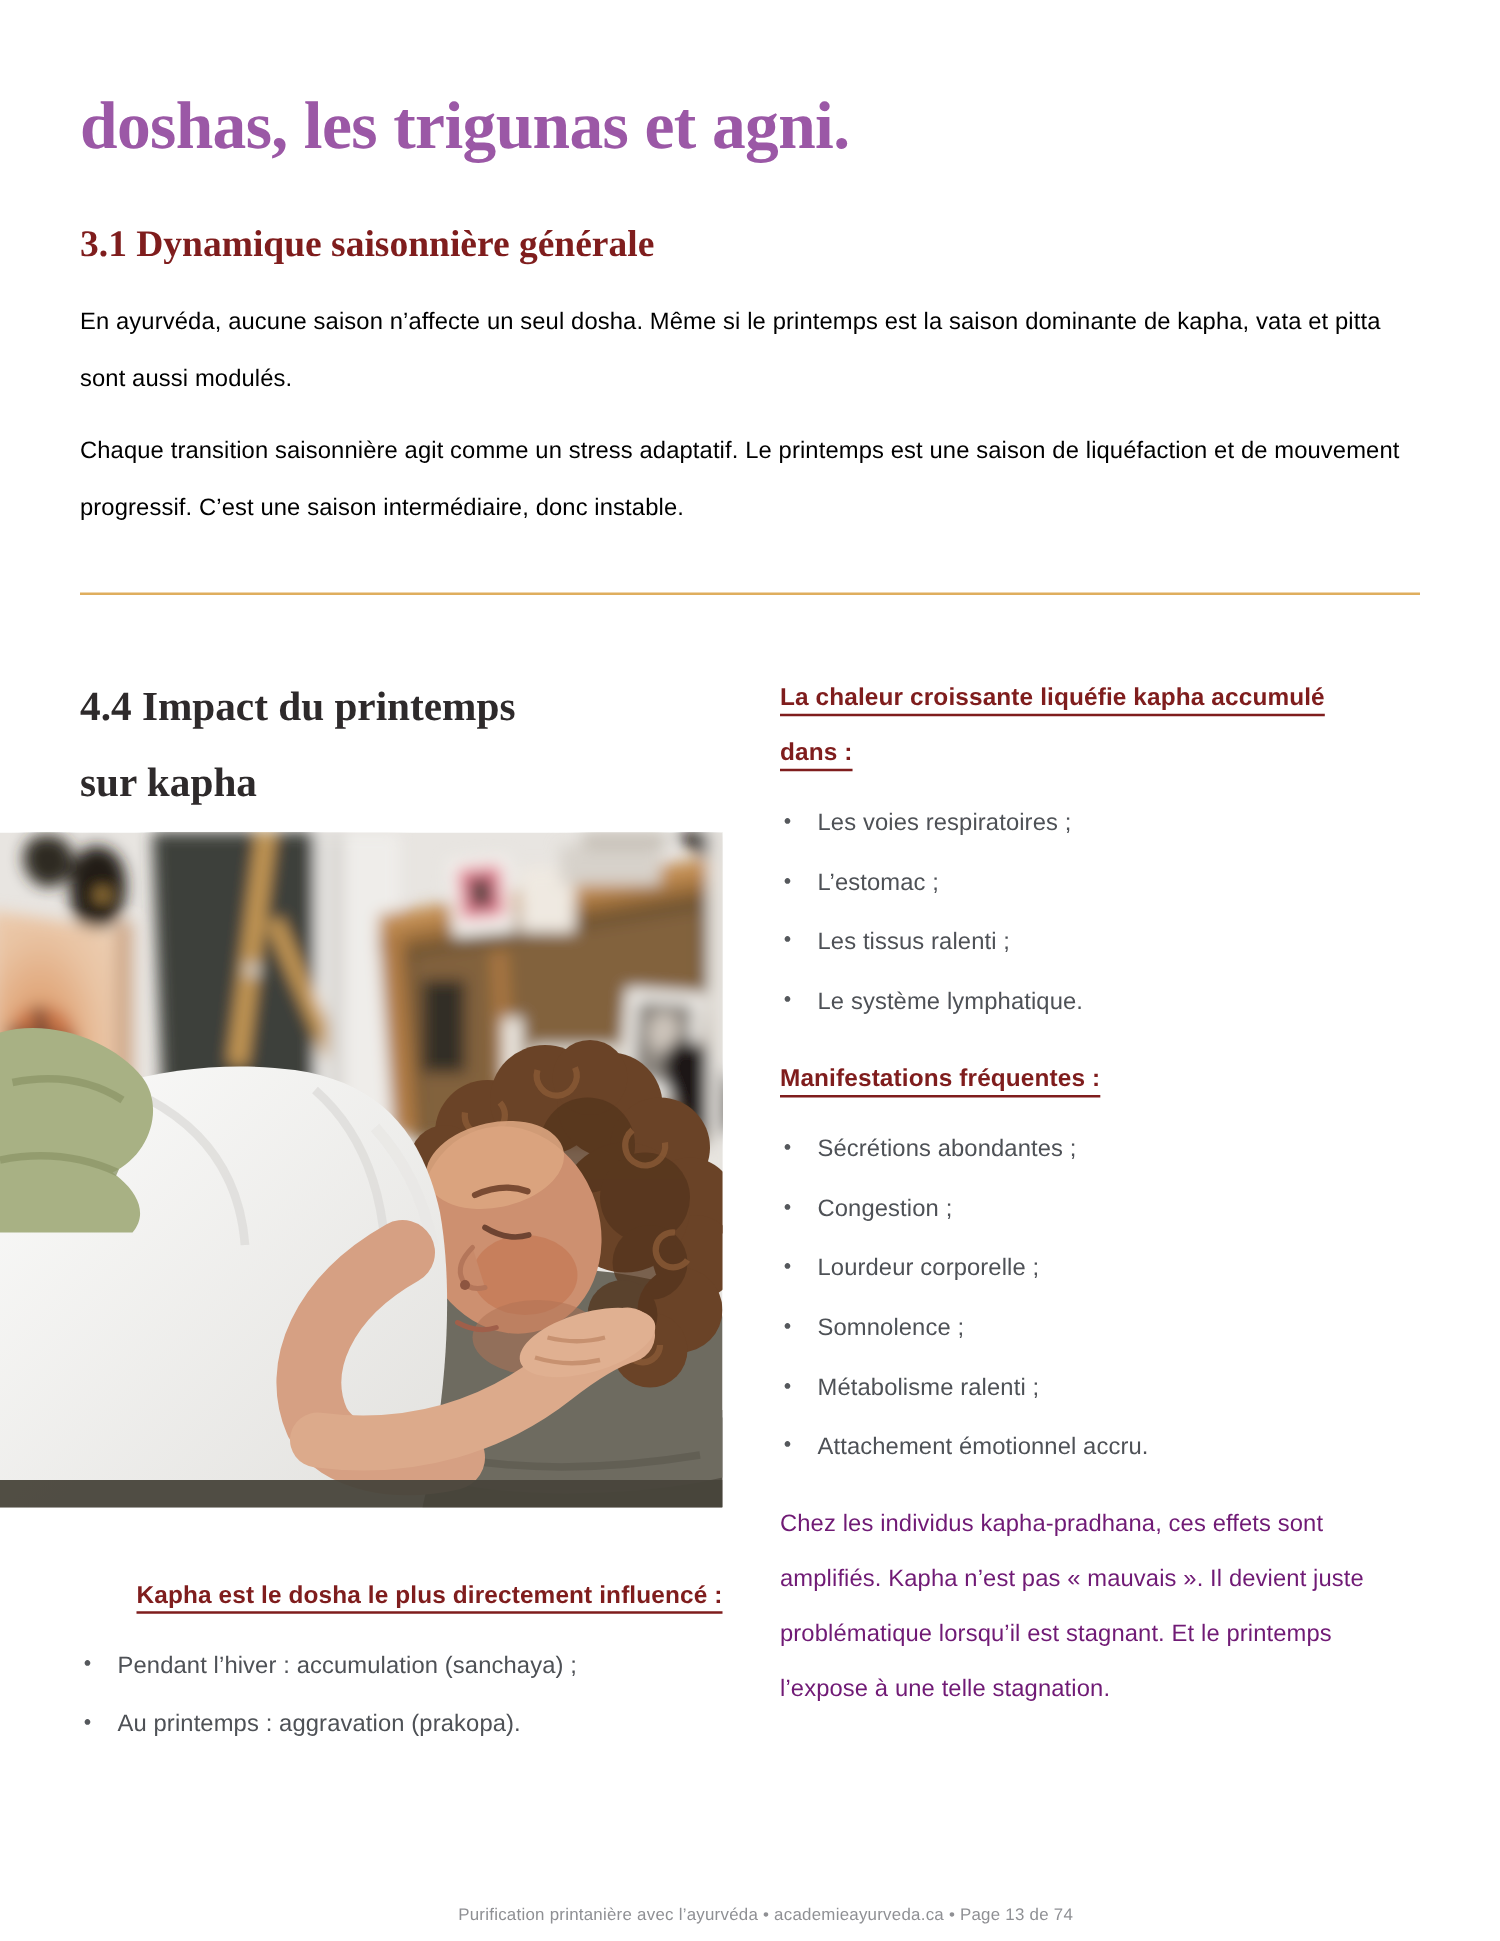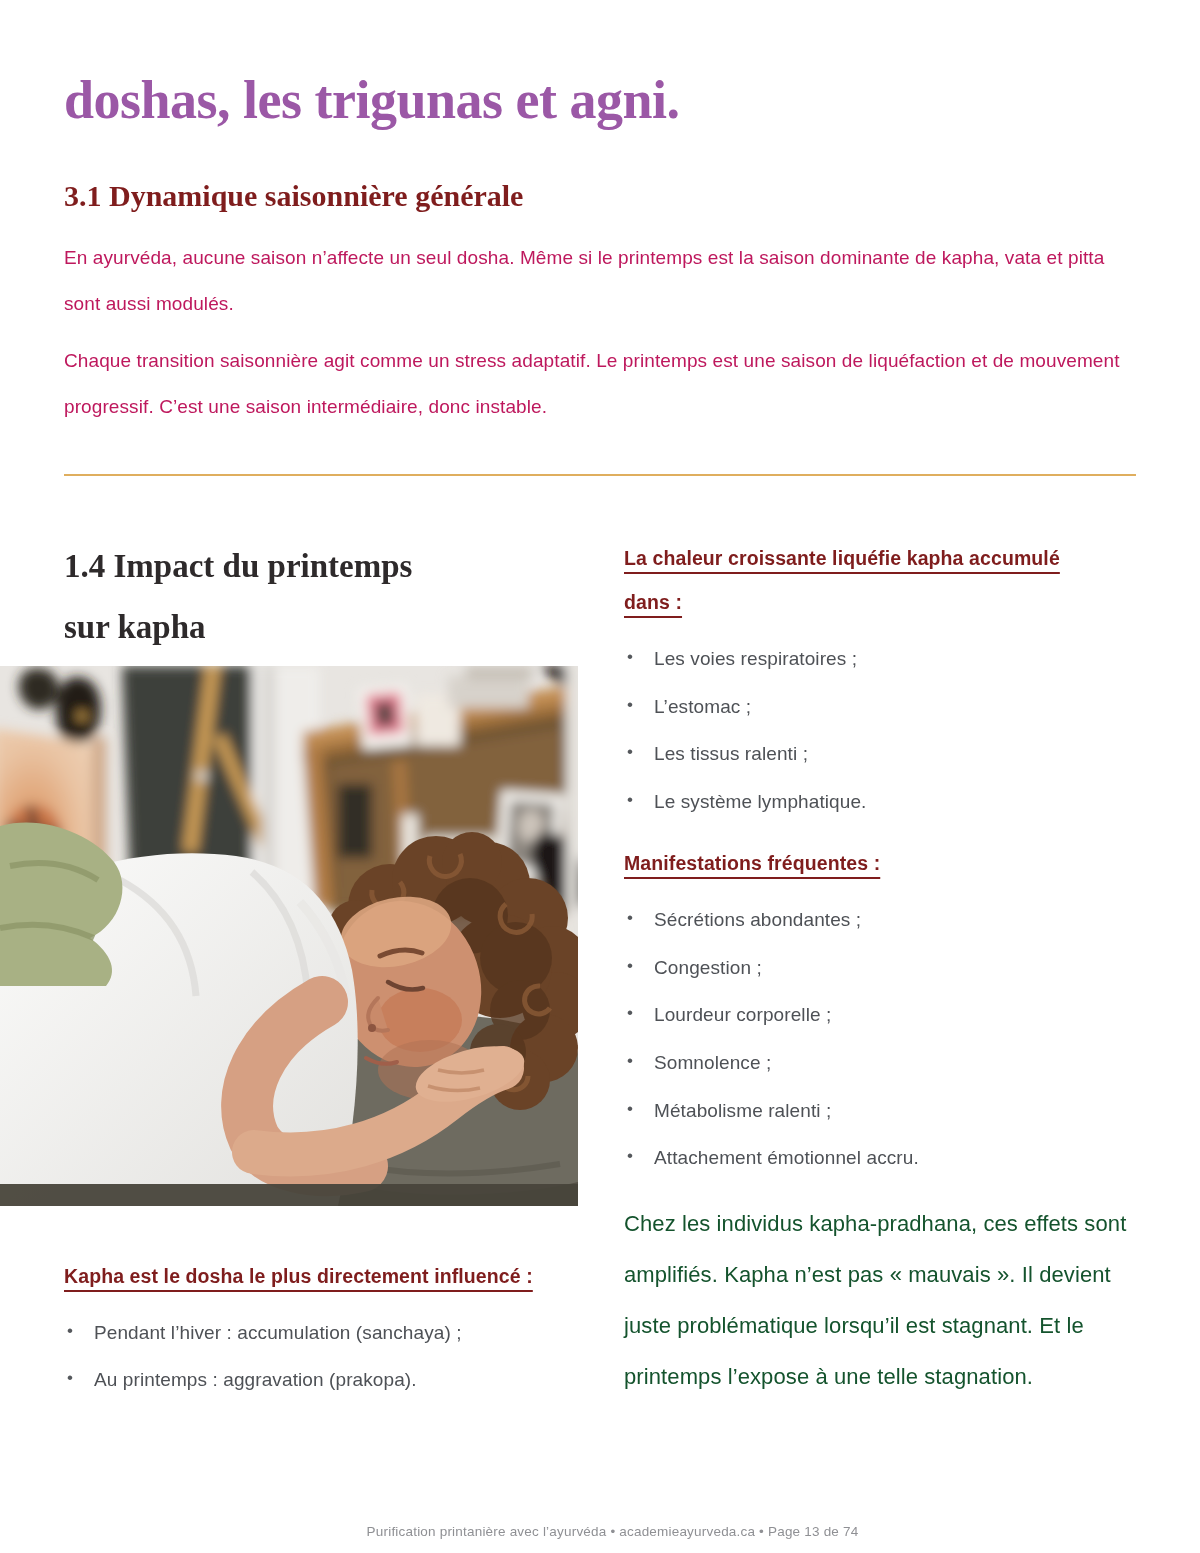--- a/index.html
+++ b/index.html
@@ -32,21 +32,21 @@
     font-size: 30px;
     line-height: 1.3;
     color: #7f1d1d;
   }
 
   .body-p {
     margin-top: 20px;
     font-size: 19px;
     line-height: 2.4;
     letter-spacing: 0.1px;
-    color: #be185d;
+    color: #000000;
   }
   .body-p + .body-p { margin-top: 12px; }
 
   .divider {
     margin-top: 44px;
     border: none;
     border-top: 2px solid #dfae5e;
   }
 
   .columns { display: flex; gap: 46px; margin-top: 60px; }
@@ -77,21 +77,21 @@
     color: #7f1d1d;
     letter-spacing: 0.1px;
   }
   .subhead span, .subhead-line {
     display: inline;
     text-decoration: underline;
     text-decoration-thickness: 1.5px;
     text-underline-offset: 7px;
   }
   .subhead .block { display: block; }
-  .kapha-subhead { margin-top: 48px; }
+  .kapha-subhead { margin-top: 48px; text-align: right; }
   .manif-subhead { margin-top: 26px; }
 
   ul.blist { list-style: none; margin-top: 4px; }
   ul.blist li {
     display: flex;
     margin-top: 20px;
     font-size: 19px;
     line-height: 1.45;
     letter-spacing: 0.1px;
     color: #4e5156;
@@ -99,24 +99,24 @@
   ul.blist .dot {
     flex: none;
     width: 30px;
     padding-left: 3px;
     font-size: 17px;
     color: #55585c;
   }
 
   .closing-p {
     margin-top: 26px;
-    font-size: 22px;
+    font-size: 19px;
     line-height: 2.32;
     letter-spacing: 0.1px;
-    color: #14532d;
+    color: #701a75;
   }
 
   .footer {
     position: absolute;
     left: 0; right: 0; bottom: 14px;
     text-align: center;
     font-size: 13.5px;
     letter-spacing: 0.2px;
     color: #8f9094;
     padding-left: 25px;
@@ -136,21 +136,21 @@
 
     <p class="body-p">En ayurvéda, aucune saison n’affecte un seul dosha. Même si le printemps est la saison dominante de kapha, vata et pitta sont aussi modulés.</p>
     <p class="body-p">Chaque transition saisonnière agit comme un stress adaptatif. Le printemps est une saison de liquéfaction et de mouvement progressif. C’est une saison intermédiaire, donc instable.</p>
 
     <hr class="divider">
 
     <div class="columns">
 
       <div class="col-left">
         <h2 class="h-32">
-          <span>1.4 Impact du printemps</span>
+          <span>4.4 Impact du printemps</span>
           <span>sur kapha</span>
         </h2>
 
         <div class="photo-wrap">
 
           <svg class="photo-svg" viewBox="0 0 578 540" preserveAspectRatio="none" role="img" aria-hidden="true">
             <defs>
               <filter id="b6" x="-20%" y="-20%" width="140%" height="140%">
                   <feGaussianBlur stdDeviation="6"></feGaussianBlur>
                 </filter>

